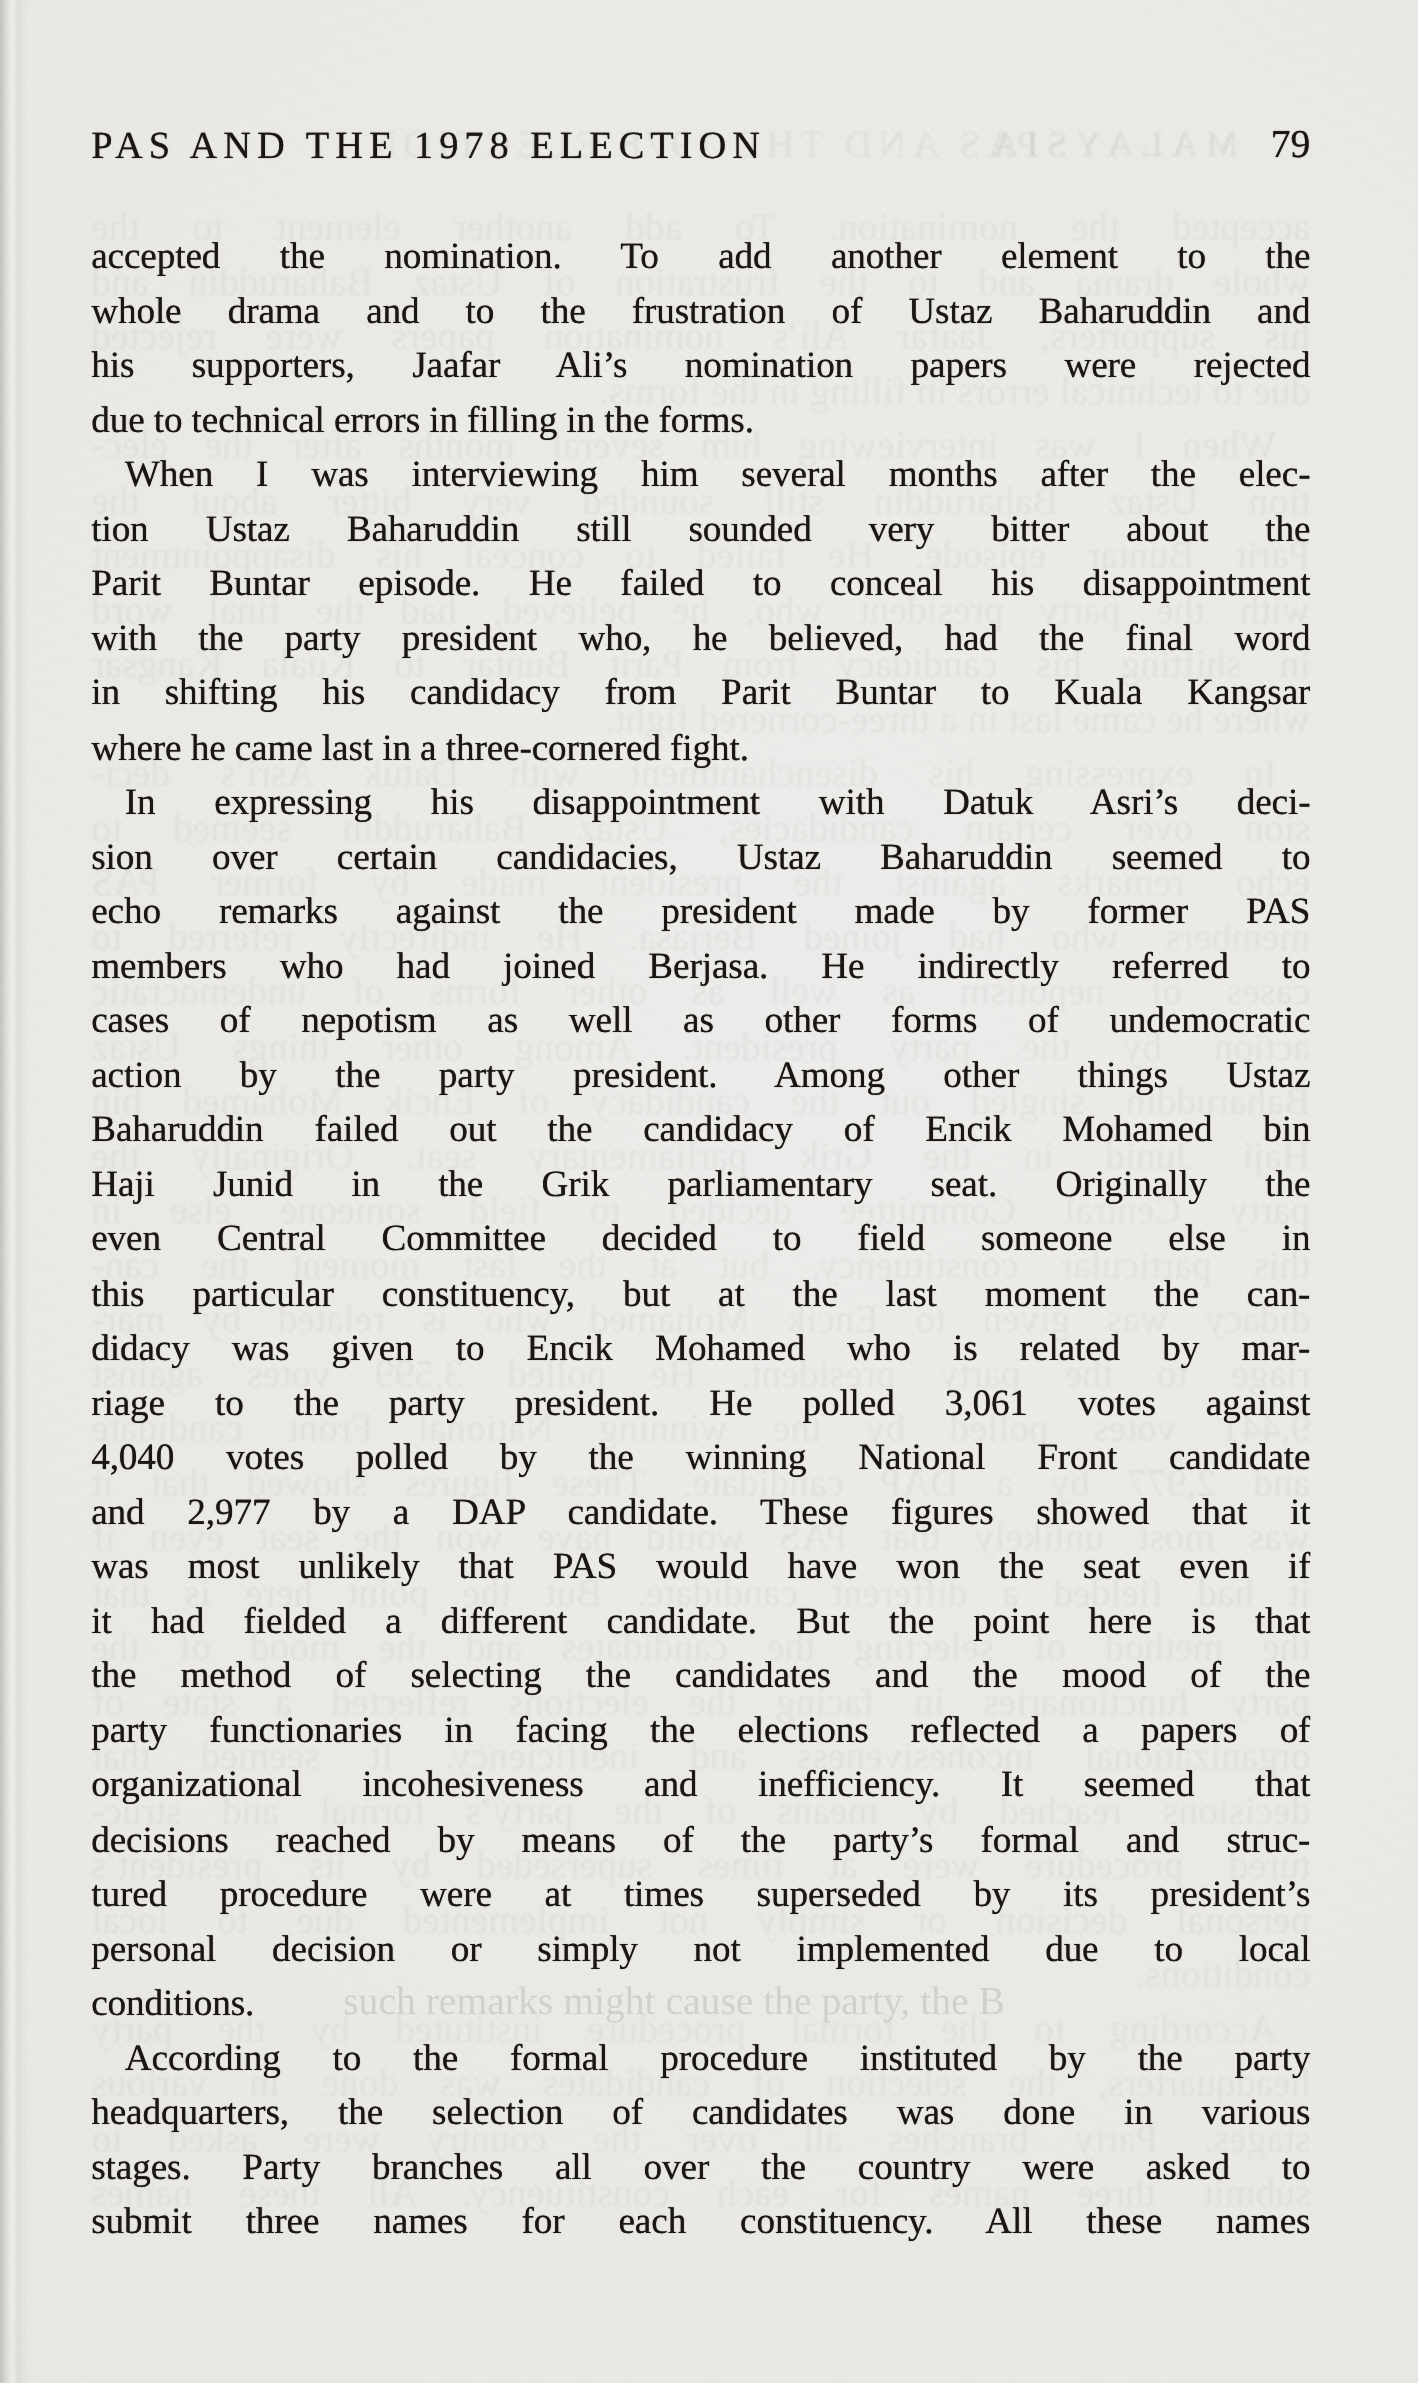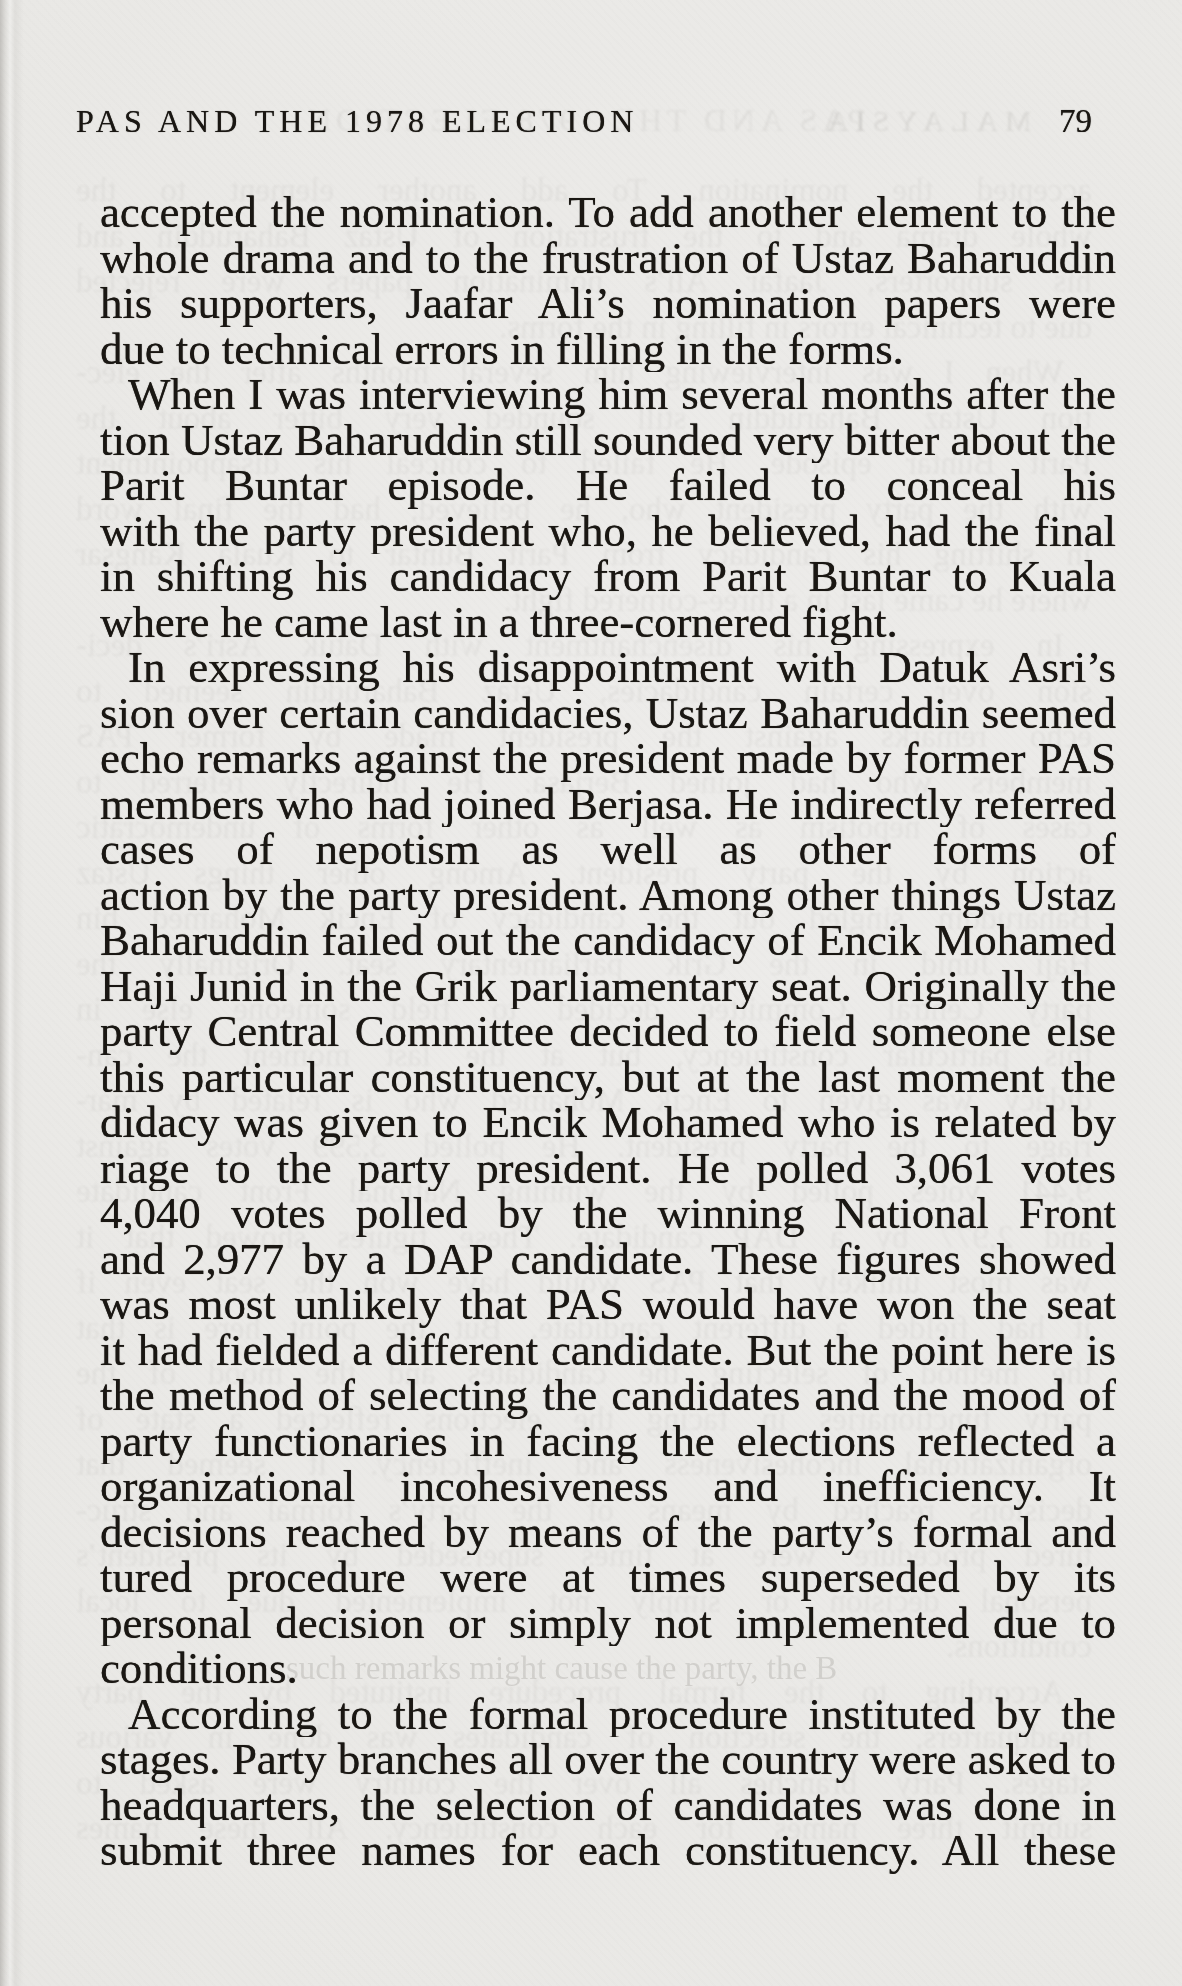--- a/index.html
+++ b/index.html
@@ -56,24 +56,23 @@
     font-size: 33px;
     line-height: 42px;
     text-shadow: 0 0 0.8px rgba(26,23,19,0.85);
   }
   .body-text {
     position: absolute;
     top: 190px;
     left: 76px;
     width: 1016px;
     z-index: 3;
-    font-size: 45px;
+    font-size: 31px;
     letter-spacing: -0.1px;
     text-shadow: 0 0 0.7px rgba(26,23,19,0.9);
-    margin-left: 24px;
   }
   .line {
     height: 45.5px;
     line-height: 45.5px;
     overflow: hidden;
     text-align: justify;
     text-align-last: justify;
     text-justify: inter-word;
     white-space: normal;
   }
@@ -203,36 +202,36 @@
       <div class="line">in shifting his candidacy from Parit Buntar to Kuala Kangsar</div>
       <div class="line para-last">where he came last in a three-cornered fight.</div>
       <div class="line para-first">In expressing his disappointment with Datuk Asri’s deci-</div>
       <div class="line">sion over certain candidacies, Ustaz Baharuddin seemed to</div>
       <div class="line">echo remarks against the president made by former PAS</div>
       <div class="line">members who had joined Berjasa. He indirectly referred to</div>
       <div class="line">cases of nepotism as well as other forms of undemocratic</div>
       <div class="line">action by the party president. Among other things Ustaz</div>
       <div class="line">Baharuddin failed out the candidacy of Encik Mohamed bin</div>
       <div class="line">Haji Junid in the Grik parliamentary seat. Originally the</div>
-      <div class="line">party Central Committee decided to field someone else in</div>
+      <div class="line">even Central Committee decided to field someone else in</div>
       <div class="line">this particular constituency, but at the last moment the can-</div>
       <div class="line">didacy was given to Encik Mohamed who is related by mar-</div>
       <div class="line">riage to the party president. He polled 3,061 votes against</div>
       <div class="line">4,040 votes polled by the winning National Front candidate</div>
       <div class="line">and 2,977 by a DAP candidate. These figures showed that it</div>
       <div class="line">was most unlikely that PAS would have won the seat even if</div>
       <div class="line">it had fielded a different candidate. But the point here is that</div>
       <div class="line">the method of selecting the candidates and the mood of the</div>
       <div class="line">party functionaries in facing the elections reflected a papers of</div>
       <div class="line">organizational incohesiveness and inefficiency. It seemed that</div>
       <div class="line">decisions reached by means of the party’s formal and struc-</div>
       <div class="line">tured procedure were at times superseded by its president’s</div>
       <div class="line">personal decision or simply not implemented due to local</div>
       <div class="line para-last">conditions.</div>
       <div class="line para-first">According to the formal procedure instituted by the party</div>
+      <div class="line">headquarters, the selection of candidates was done in various</div>
       <div class="line">stages. Party branches all over the country were asked to</div>
-      <div class="line">headquarters, the selection of candidates was done in various</div>
       <div class="line">submit three names for each constituency. All these names</div>
     </div>
 
   <div class="edge-left"></div>
 
 </div>
 
 </body></html>

